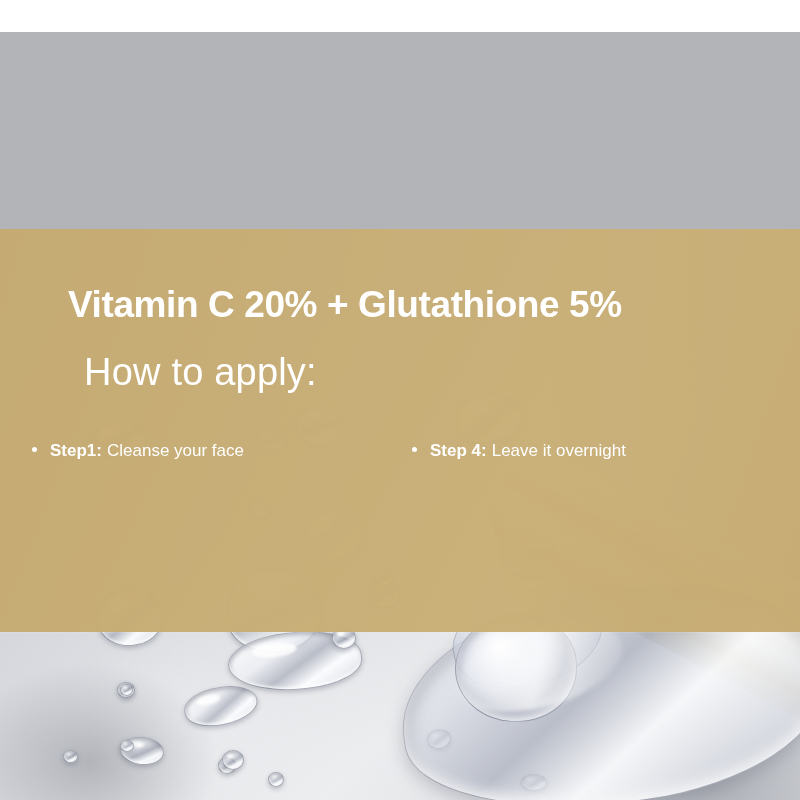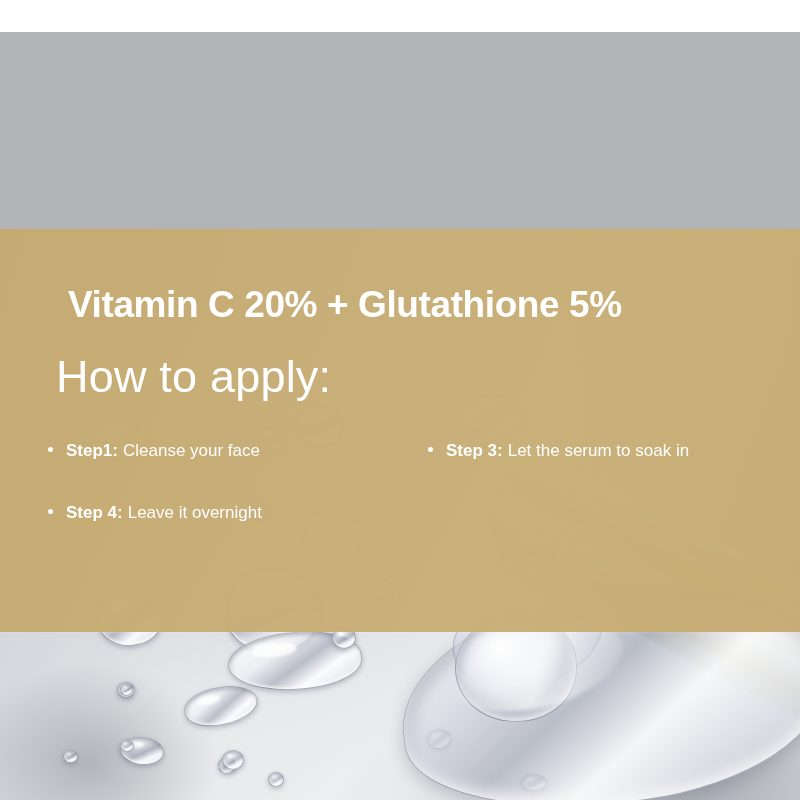--- a/index.html
+++ b/index.html
@@ -215,32 +215,32 @@
     top: 55px;
     color: #ffffff;
     font-size: 37px;
     font-weight: 700;
     letter-spacing: -0.4px;
     white-space: nowrap;
   }
 
   .subtitle {
     position: absolute;
-    left: 56px;
+    left: 84px;
     top: 122px;
     color: #ffffff;
-    font-size: 45px;
+    font-size: 38px;
     font-weight: 300;
     letter-spacing: 0.2px;
     white-space: nowrap;
   }
 
   .steps {
     position: absolute;
-    left: 48px;
+    left: 32px;
     top: 212px;
     width: 704px;
     display: grid;
     grid-template-columns: 380px 324px;
     grid-template-rows: 62px 62px;
     align-items: start;
   }
 
   .step {
     display: flex;
@@ -335,25 +335,20 @@
 
     <div class="steps">
 
       <div class="step">
         <span class="step-dot"></span>
         <span class="step-label">Step1:</span>
         <span class="step-text">Cleanse your face</span>
       </div>
 
 
-      <div class="step">
-        <span class="step-dot"></span>
-        <span class="step-label">Step 3:</span>
-        <span class="step-text">Let the serum to soak in</span>
-      </div>
 
       <div class="step">
         <span class="step-dot"></span>
         <span class="step-label">Step 4:</span>
         <span class="step-text">Leave it overnight</span>
       </div>
 
     </div>
   </div>
 

